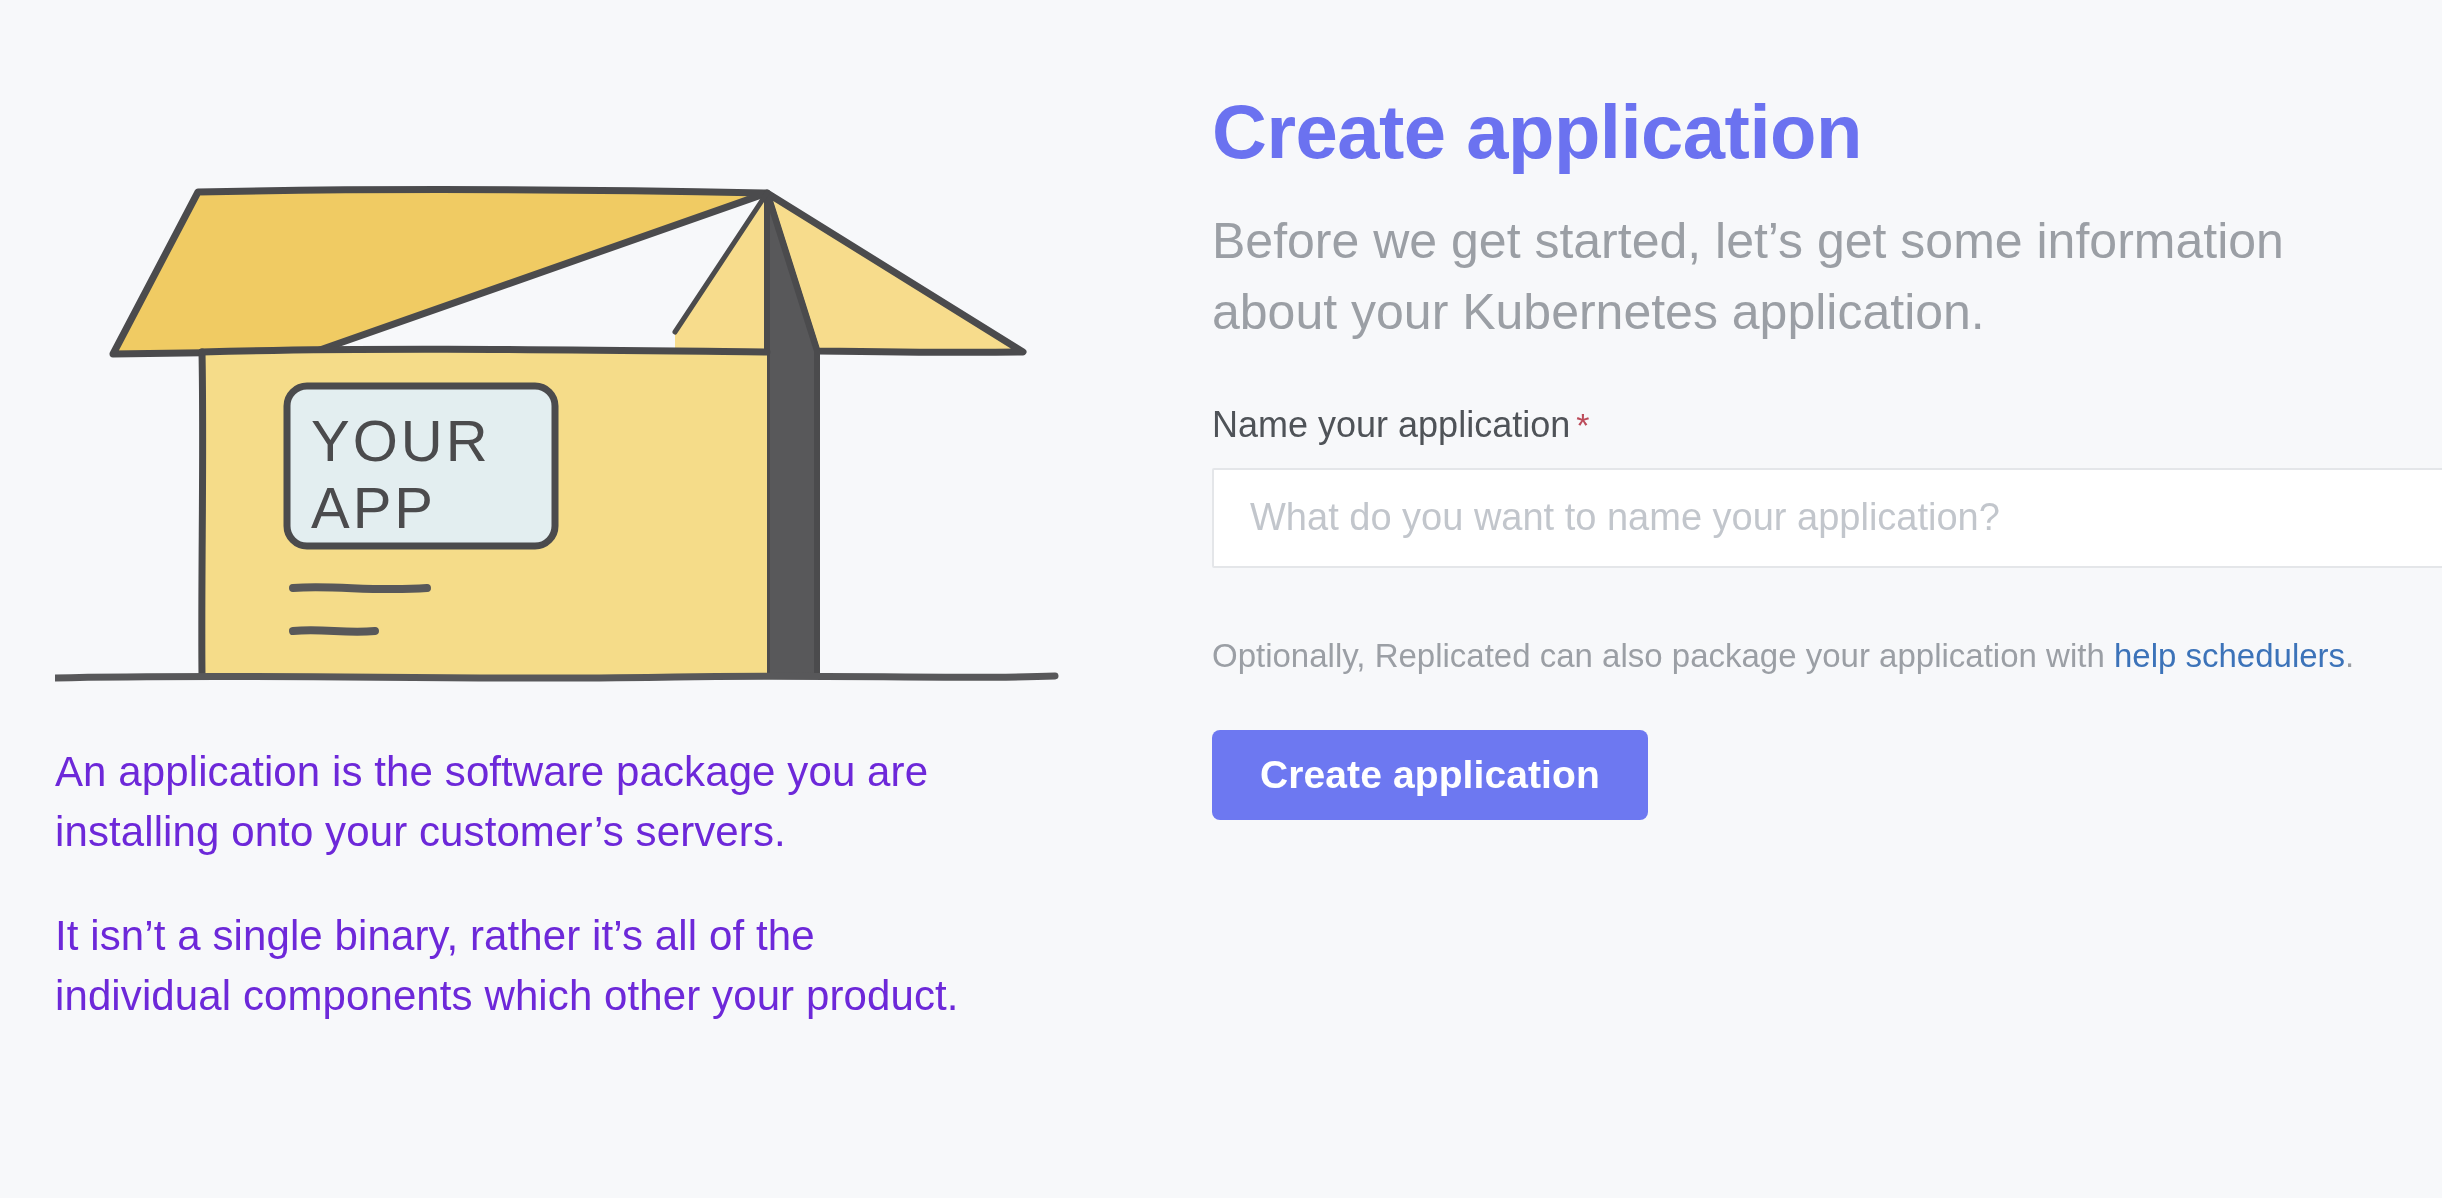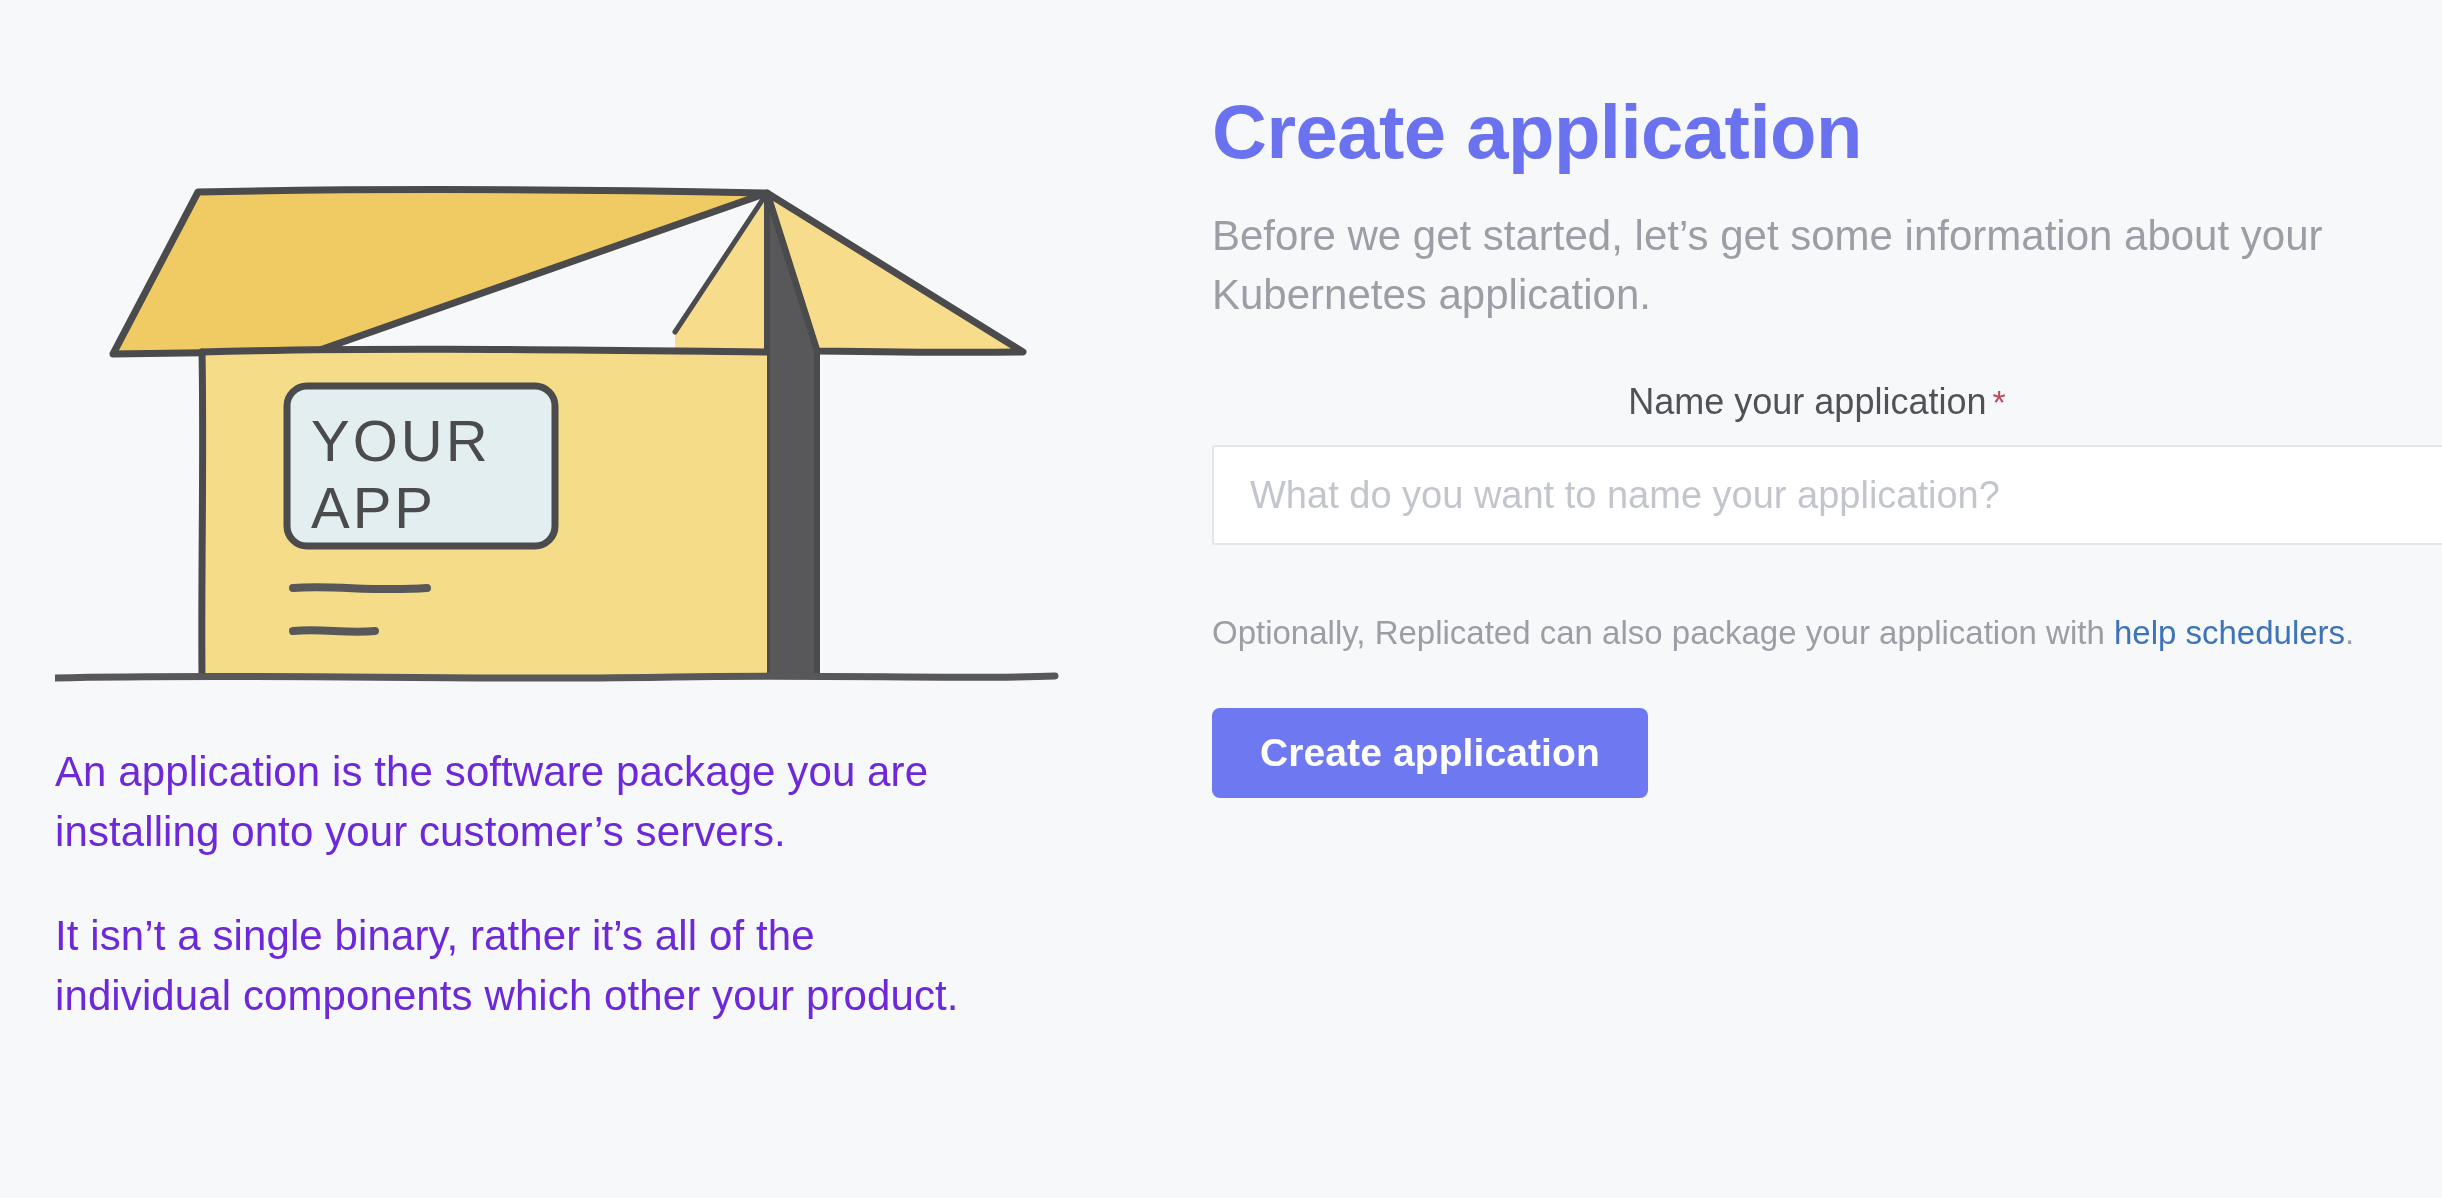--- a/index.html
+++ b/index.html
@@ -66,34 +66,33 @@
     color: #6b72f0;
     font-size: 76px;
     font-weight: 700;
     line-height: 1.05;
     margin: 0 0 34px 0;
     letter-spacing: -0.5px;
   }
 
   .subtitle {
     color: #9b9fa5;
-    font-size: 42px;
+    font-size: 50px;
     line-height: 1.42;
     margin: 0 0 56px 0;
     max-width: 1180px;
     font-weight: 400;
   }
 
   .field-label {
     color: #4f5358;
     font-size: 36px;
     font-weight: 400;
     margin: 0 0 22px 0;
     display: block;
-    text-align: center;
   }
   .required-asterisk {
     color: #bc4b5a;
     font-size: 34px;
     margin-left: 6px;
     vertical-align: baseline;
   }
 
   .name-input {
     display: block;

